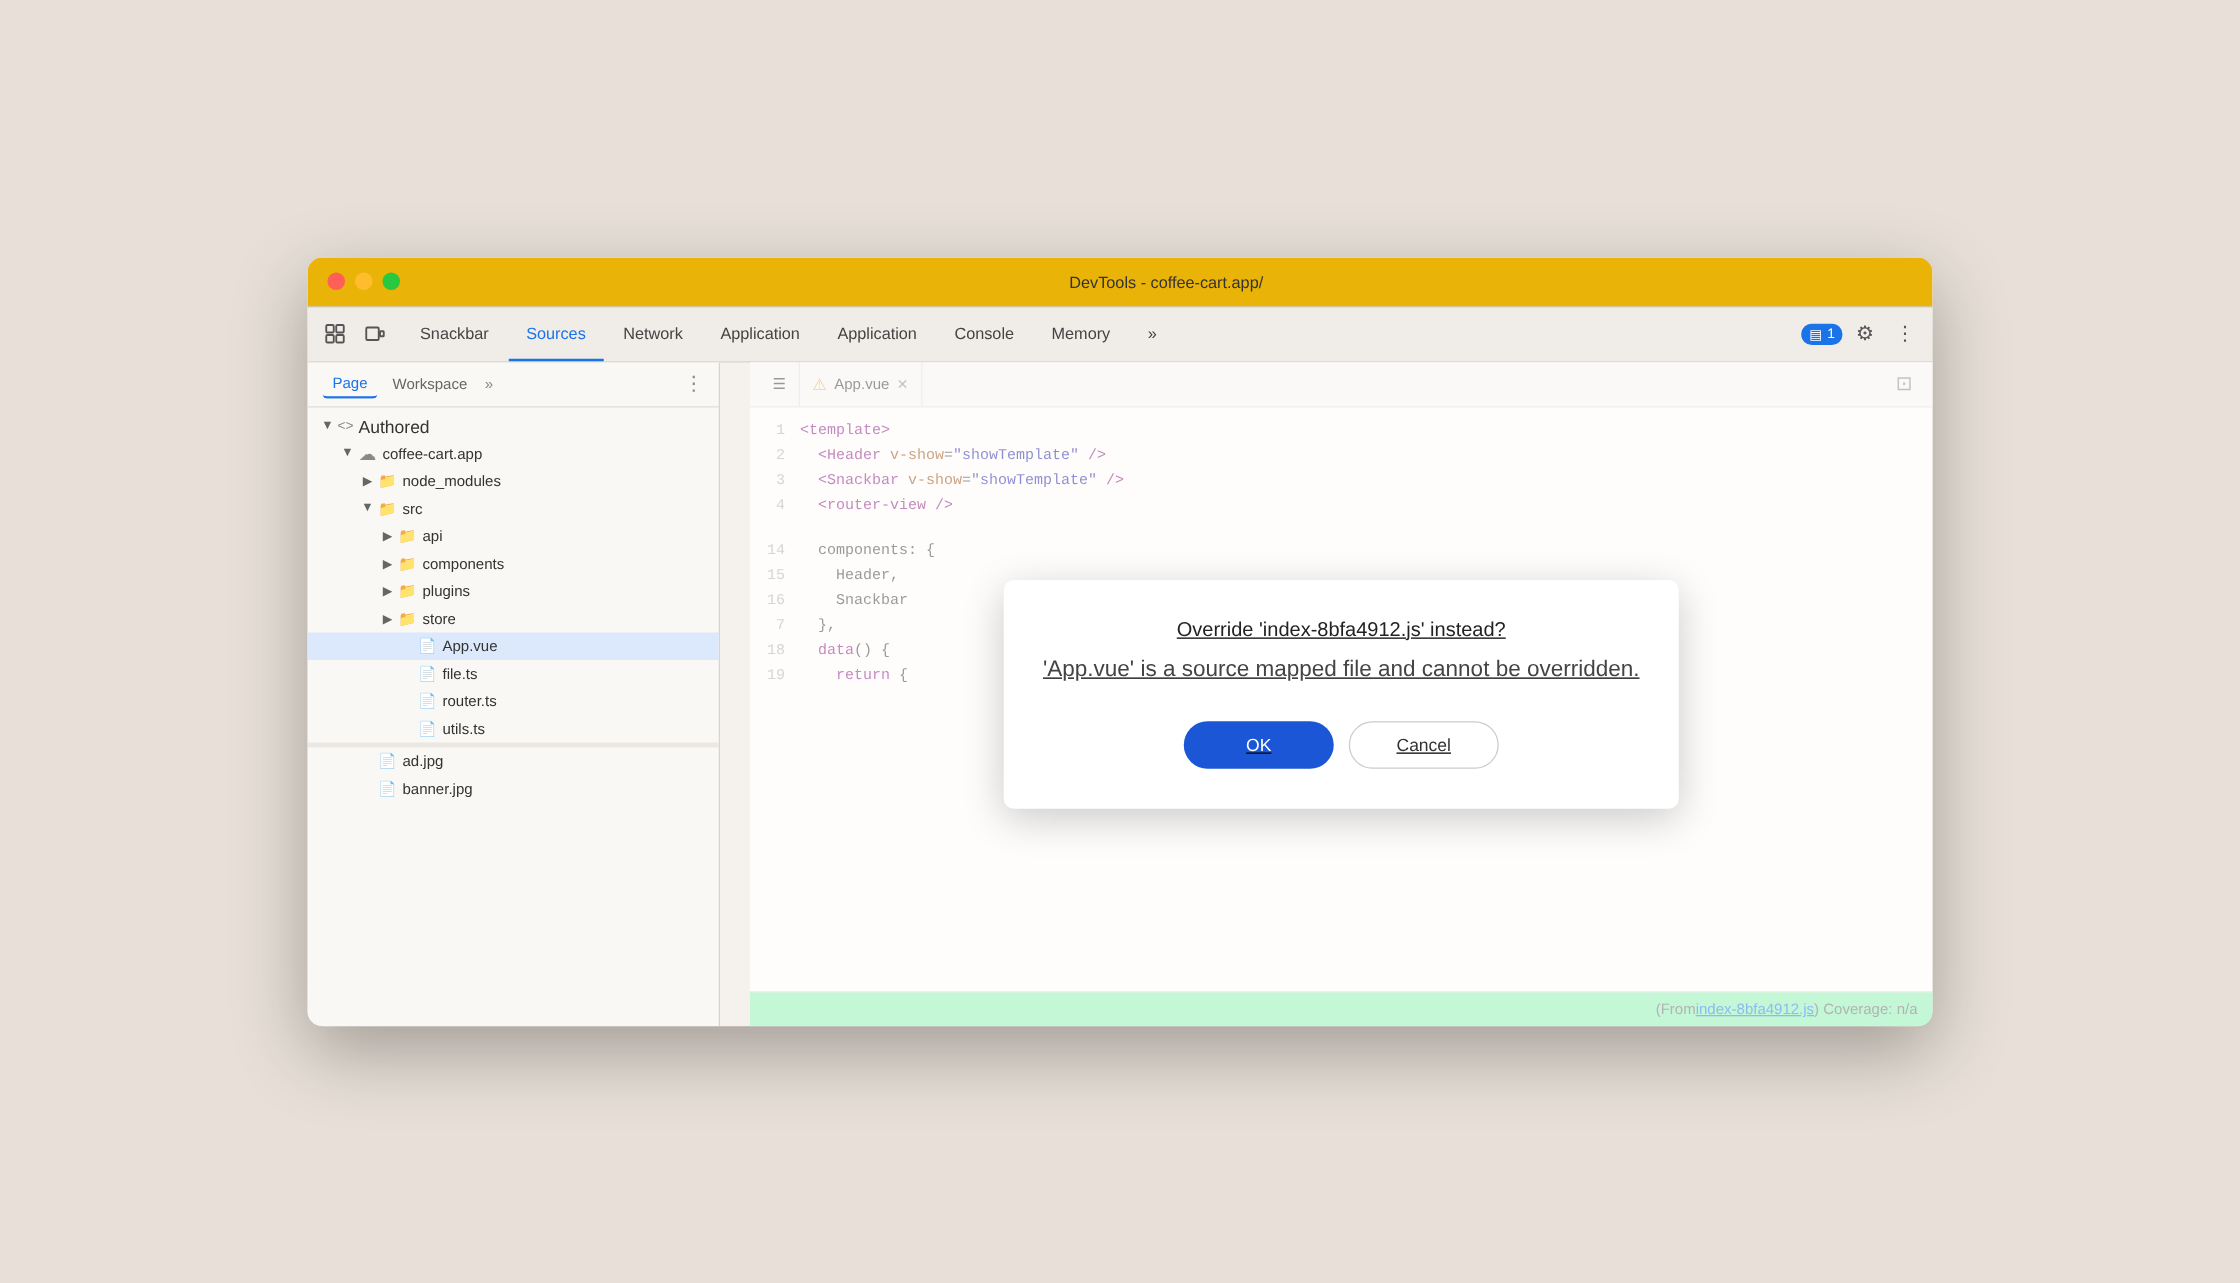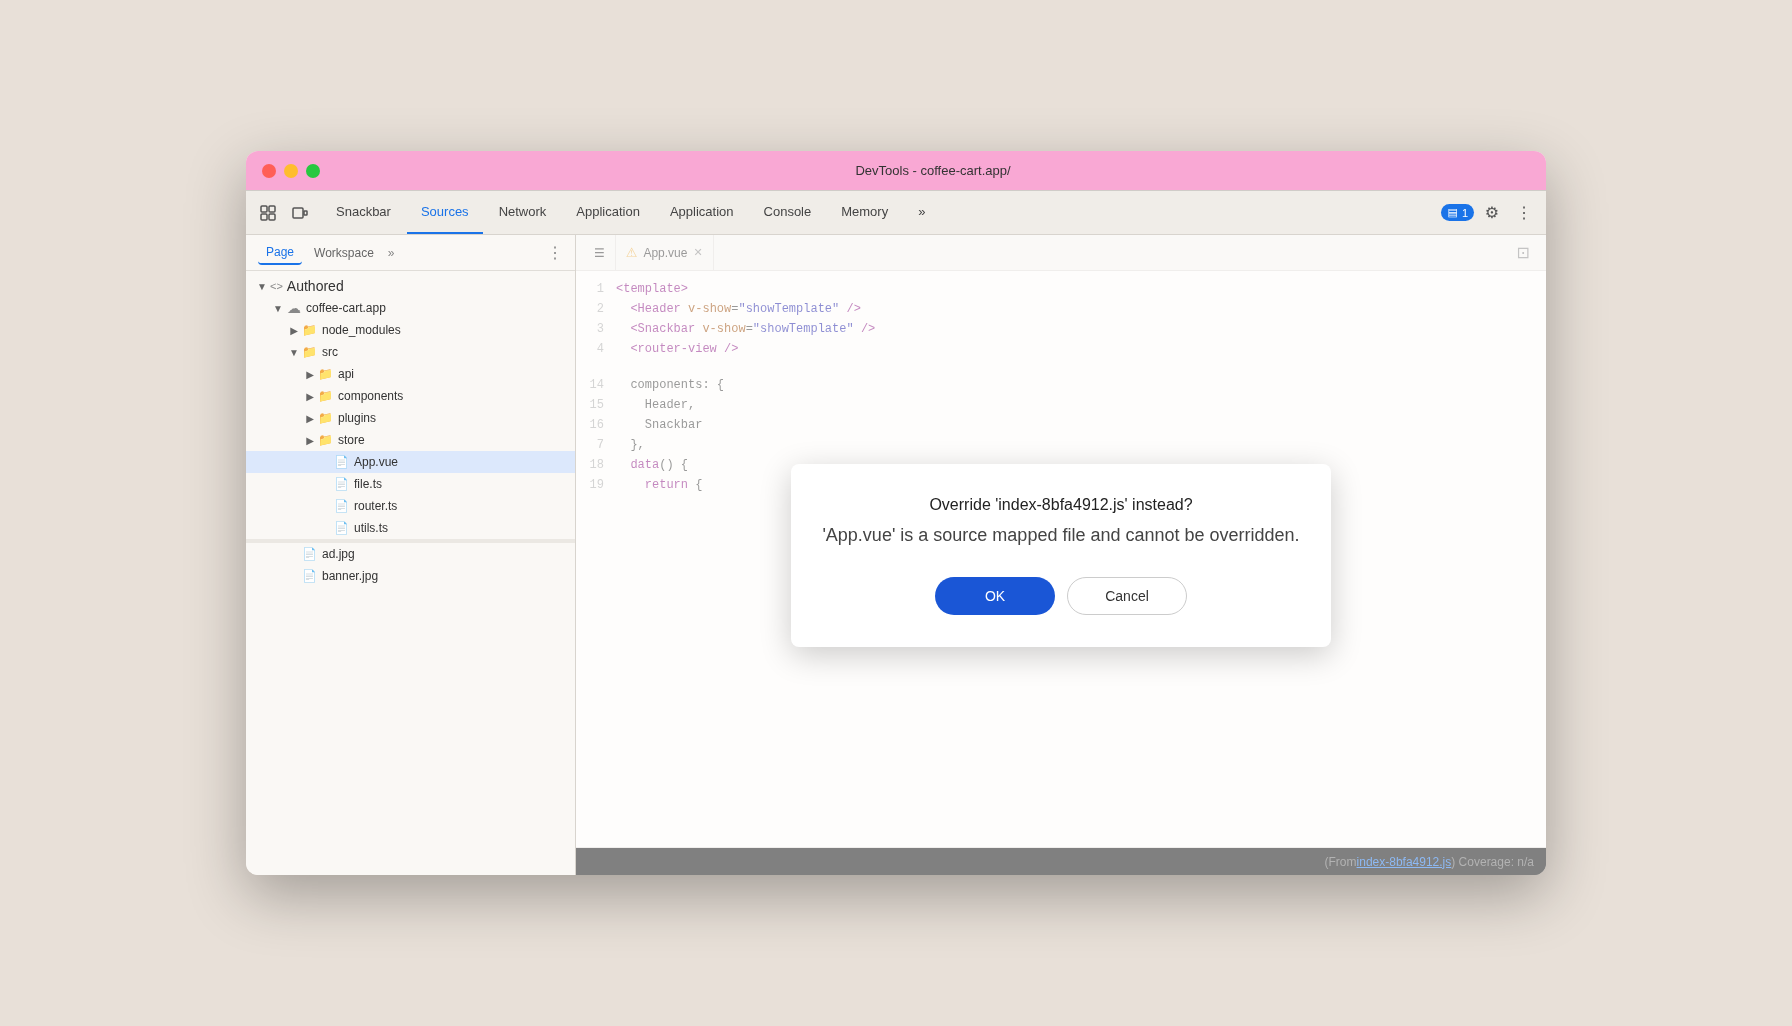--- a/index.html
+++ b/index.html
@@ -12,21 +12,21 @@
       font-family: -apple-system, BlinkMacSystemFont, 'Helvetica Neue', sans-serif;
     }
     .window {
       width: 1300px;
       background: #f5f2ee;
       border-radius: 12px;
       box-shadow: 0 20px 60px rgba(0,0,0,0.3);
       overflow: hidden;
     }
     .title-bar {
-      background: #f9a8d4;
+      background: #eab308;
       height: 40px;
       display: flex;
       align-items: center;
       padding: 0 16px;
       border-bottom: 1px solid #d0ccc8;
     }
     .traffic-lights {
       display: flex;
       gap: 8px;
       margin-right: 16px;
@@ -101,22 +101,23 @@
       color: white;
       font-size: 11px;
       padding: 2px 6px;
       border-radius: 10px;
       display: flex;
       align-items: center;
       gap: 4px;
     }
     .main-content {
       display: flex;
-      height: 640px;
+      height: 531px;
       position: relative;
+      gap: 24px;
     }
     .sidebar {
       width: 330px;
       border-right: 1px solid #d8d4ce;
       background: #faf8f5;
       overflow-y: auto;
       flex-shrink: 0;
     }
     .sidebar-tabs {
       display: flex;
@@ -260,21 +261,21 @@
     }
     .line-content {
       color: #333;
     }
     .tag { color: #881280; }
     .attr { color: #994500; }
     .val { color: #1a1aa6; }
     .kw { color: #881280; }
     .editor-footer {
       height: 28px;
-      background: #000000;
+      background: #86efac;
       border-top: 1px solid #e0ddd8;
       display: flex;
       align-items: center;
       justify-content: flex-end;
       padding: 0 12px;
       font-size: 12px;
       color: #666;
     }
     .footer-link {
       color: #1a73e8;
@@ -294,20 +295,21 @@
       justify-content: center;
       z-index: 100;
     }
     .dialog {
       background: white;
       border-radius: 8px;
       box-shadow: 0 8px 32px rgba(0,0,0,0.2);
       padding: 32px 31px;
       min-width: 400px;
       text-align: center;
+      text-decoration: underline;
     }
     .dialog-title {
       font-size: 16px;
       font-weight: 500;
       color: #222;
       margin-bottom: 8px;
     }
     .dialog-message {
       font-size: 18px;
       color: #444;

